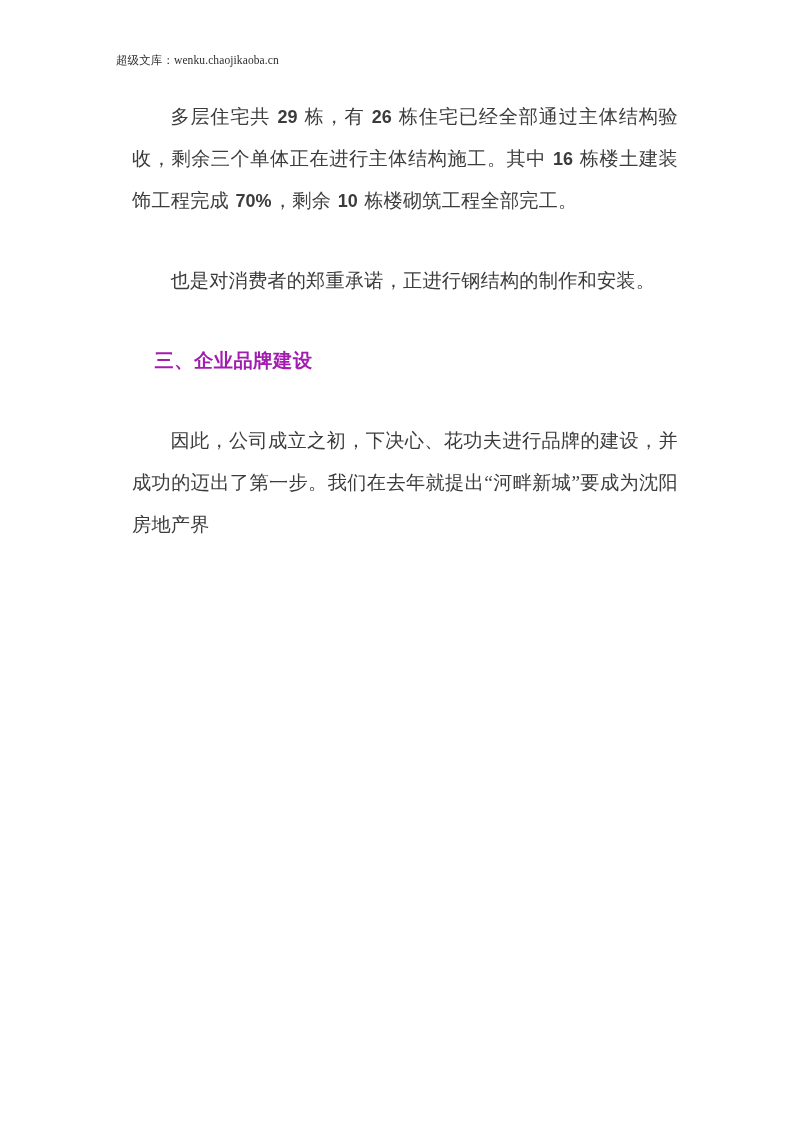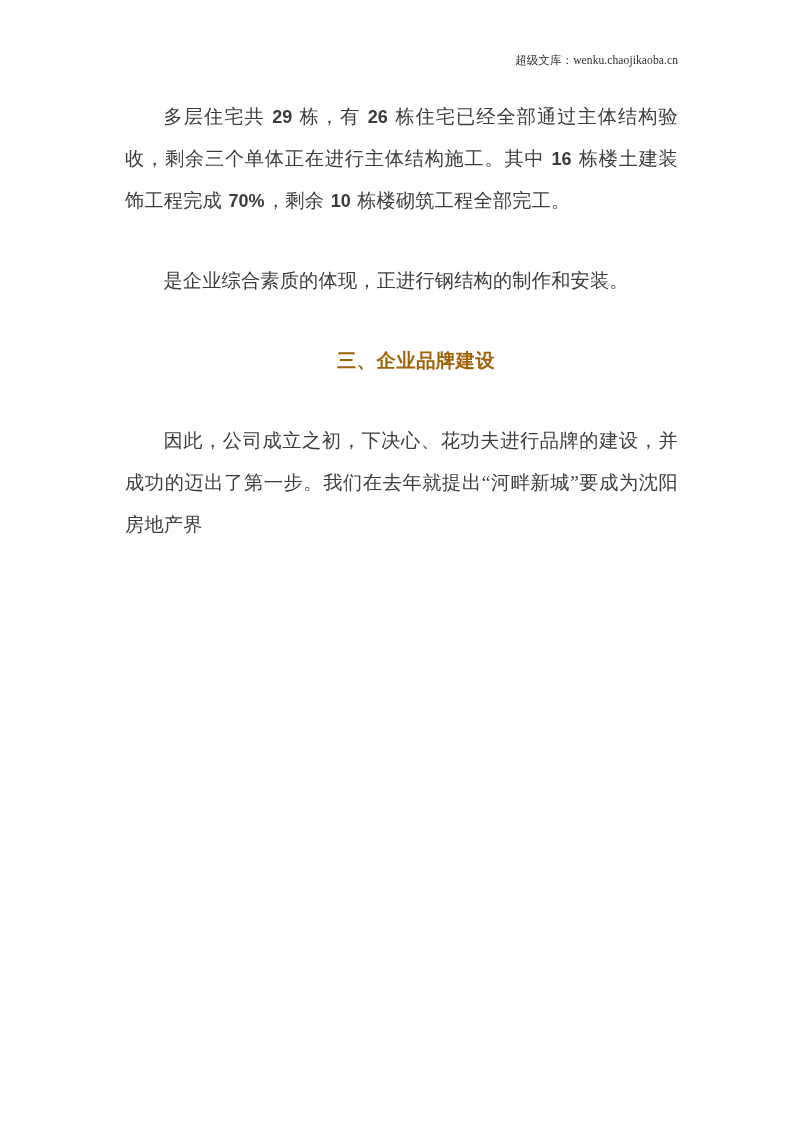--- a/index.html
+++ b/index.html
@@ -16,21 +16,20 @@
     overflow: hidden;
     font-family: "Liberation Serif", "DejaVu Serif", serif;
   }
 
   
   .page-header {
     position: absolute;
     top: 52px;
     left: 116px;
     width: 562px;
-    text-align: right;
     font-family: "Liberation Serif", "DejaVu Serif", serif;
     font-size: 11.5px;
     line-height: 16px;
     color: #2e2e2e;
     letter-spacing: 0.1px;
     white-space: nowrap;
   }
 
   
   .body-block {
@@ -40,40 +39,39 @@
     width: 562px;
   }
 
   .para {
     font-size: 19.2px;
     line-height: 42px;
     color: #3c3c3c;
     text-align: justify;
     text-justify: inter-ideograph;
     text-indent: 2em;
-    margin: 0 0 38px 9px;
+    margin: 0 0 38px 16px;
     letter-spacing: 0.2px;
     font-family: "Liberation Serif", "DejaVu Serif", serif;
     word-break: break-all;
   }
 
   .para:last-child {
     margin-bottom: 0;
   }
 
   .heading {
     font-size: 19.2px;
     line-height: 42px;
-    color: #a16207;
+    color: #a21caf;
     text-indent: 2em;
     margin: 0 0 38px 0;
     font-weight: 600;
     letter-spacing: 0.6px;
     font-family: "Liberation Serif", "DejaVu Serif", serif;
-    text-align: center;
   }
 
   
   .num {
     font-family: "Liberation Sans", "DejaVu Sans", sans-serif;
     font-weight: bold;
     font-size: 18px;
     letter-spacing: 0;
     padding: 0 1.5px;
   }
@@ -86,21 +84,21 @@
   <div class="page-header">超级文库：wenku.chaojikaoba.cn</div>
 
   <div class="body-block">
 
     <p class="para">多层住宅共 <span class="num">29</span> 栋，有 <span class="num">26</span> 栋住宅已经全部通过主体结构验收，剩余三个单体正在进行主体结构施工。其中 <span class="num">16</span> 栋楼土建装饰工程完成 <span class="num">70%</span>，剩余 <span class="num">10</span> 栋楼砌筑工程全部完工。</p>
 
 
 
 
 
-    <p class="para">是企业综合素质的体现，正进行钢结构的制作和安装。</p>
+    <p class="para">也是对消费者的郑重承诺，正进行钢结构的制作和安装。</p>
 
     <h2 class="heading">三、企业品牌建设</h2>
 
 
     <p class="para">因此，公司成立之初，下决心、花功夫进行品牌的建设，并成功的迈出了第一步。我们在去年就提出“河畔新城”要成为沈阳房地产界</p>
 
   </div>
 </div>
 
 </body></html>

